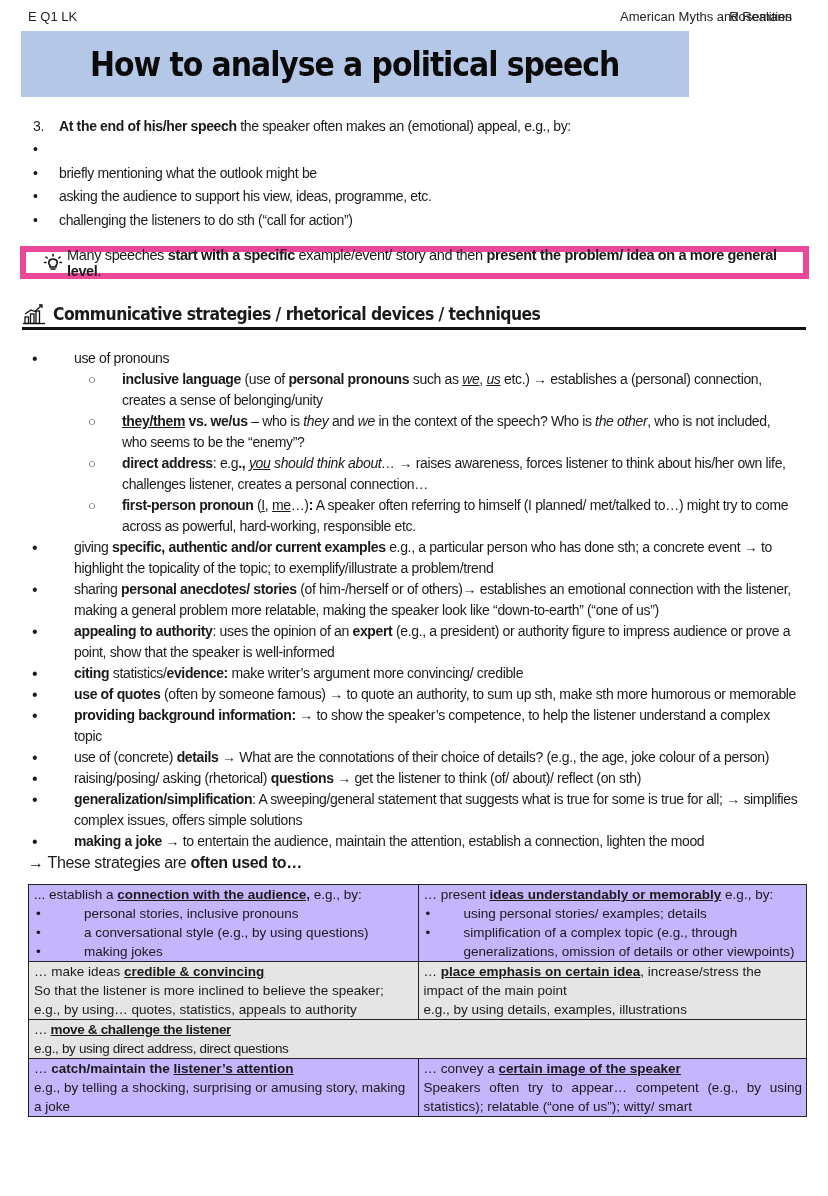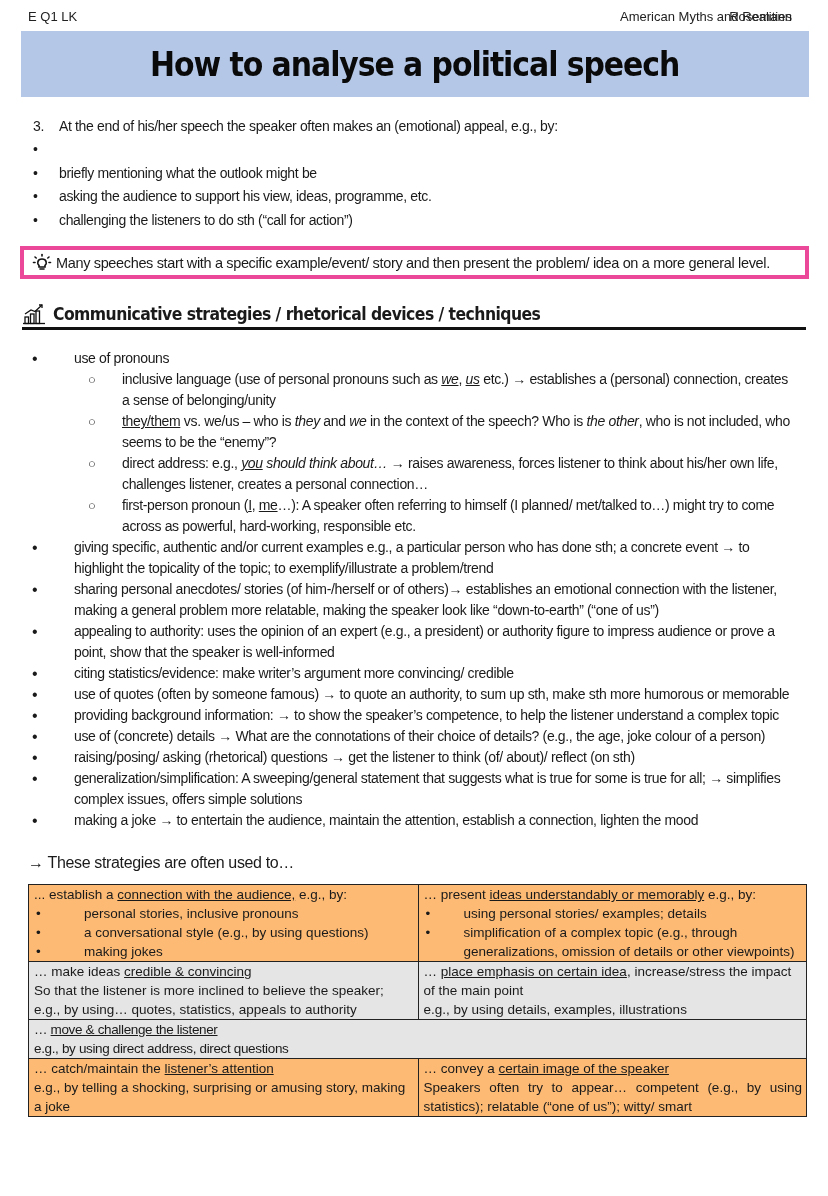--- a/index.html
+++ b/index.html
@@ -14,42 +14,42 @@
   .header-row {
     position: absolute; top: 9px; left: 28px; right: 36px; height: 18px;
     font-size: 13px; color: #222;
   }
   .header-row span { position: absolute; top: 0; }
   .hdr-left { left: 0; }
   .hdr-center { left: 0; right: 0; text-align: right; }
   .hdr-right { right: 0; margin-left: 12px; }
 
   .title-banner {
-    position: absolute; top: 31px; left: 21px; width: 788px; height: 66px;
+    position: absolute; top: 31px; left: 21px; width: 668px; height: 66px;
     background: #b4c7e7;
     display: flex; align-items: center; justify-content: center;
   }
   .title-banner h1 {
     font-family: "DejaVu Sans", sans-serif;
     font-weight: bold;
     font-size: 34px;
     letter-spacing: -1.2px;
     transform: scaleX(0.88);
     color: #0a0a0a;
   }
 
   .sec3 { position: absolute; top: 114px; left: 33px; width: 760px; font-size: 14px; }
   .sec3 .row { display: flex; height: 23.5px; align-items: center; }
   .sec3 .mark { width: 26px; flex: none; }
   .sec3 .row.numbered .mark { font-weight: normal; }
 
   .tip-box {
     position: absolute; top: 246px; left: 20px; width: 789px; height: 33px;
-    border: 4px solid #ec4899;
-    display: flex; align-items: center; padding-left: 8px;
+    border: 6px solid #ec4899;
+    display: flex; align-items: center; padding-left: 17px;
     font-size: 14.5px;
   }
   .tip-box .bulb { width: 20px; height: 20px; margin-right: 4px; flex: none; }
 
   .section-heading {
     position: absolute; top: 300px; left: 22px; width: 784px; height: 30px;
     border-bottom: 3px solid #111;
     display: flex; align-items: center;
   }
   .section-heading .chart-icon { width: 24px; height: 22px; margin-right: 7px; }
@@ -58,35 +58,35 @@
     font-size: 17px; letter-spacing: -0.6px; transform: scaleX(0.92); transform-origin: left center;
     white-space: nowrap;
   }
 
   .devices { position: absolute; top: 348px; left: 28px; width: 770px; font-size: 14px; line-height: 21px; }
   .devices .item { display: flex; }
   .devices .bul { width: 46px; flex: none; font-size: 16px; line-height: 21px; padding-left: 4px; }
   .devices .sub { display: flex; margin-left: 46px; }
   .devices .subbul { width: 48px; flex: none; padding-left: 14px; font-size: 13px; }
   .devices .txt { flex: 1; }
-  b { font-weight: normal; }
+  b { font-weight: bold; }
   u { text-decoration: underline; }
   i { font-style: italic; }
 
   .used-to { position: absolute; top: 854px; left: 28px; font-size: 16px; }
 
   .strat-table {
     position: absolute; top: 884px; left: 28px; width: 779px;
     border-collapse: collapse;
     font-size: 13.5px; line-height: 19px;
   }
   .strat-table td {
     border: 1.5px solid #222; vertical-align: top; padding: 0 4px 0 5px;
   }
-  .strat-table td.blue { background: #fdba74; }
+  .strat-table td.blue { background: #c4b5fd; }
   .strat-table td.grey { background: #e5e5e5; }
   .strat-table .cell-list { list-style: none; }
   .strat-table .cell-list li { display: flex; }
   .strat-table .cell-list .dot { width: 50px; flex: none; padding-left: 2px; }
   .justify { text-align: justify; }
 </style>
 </head>
 <body>
 
 <div class="header-row">

